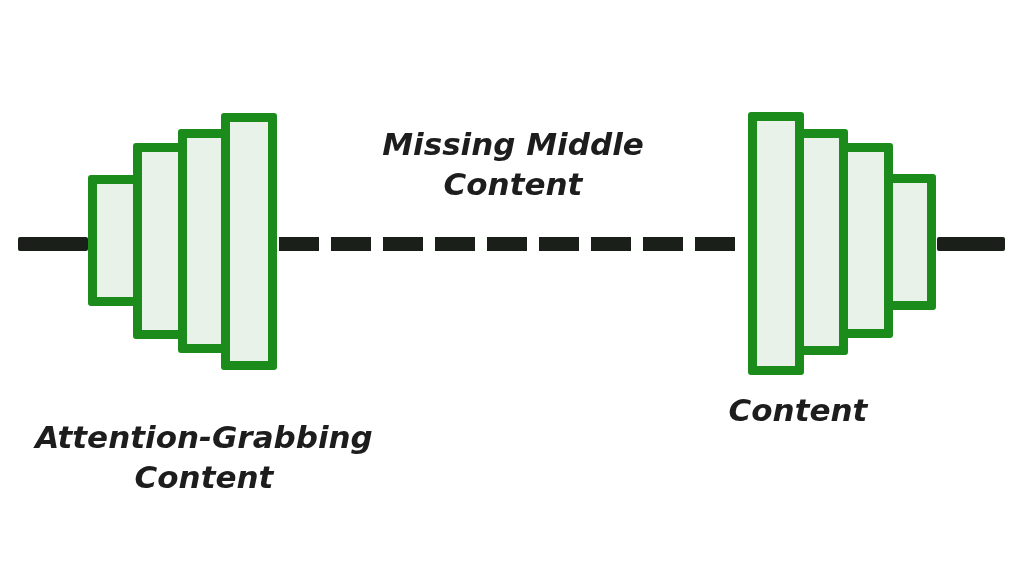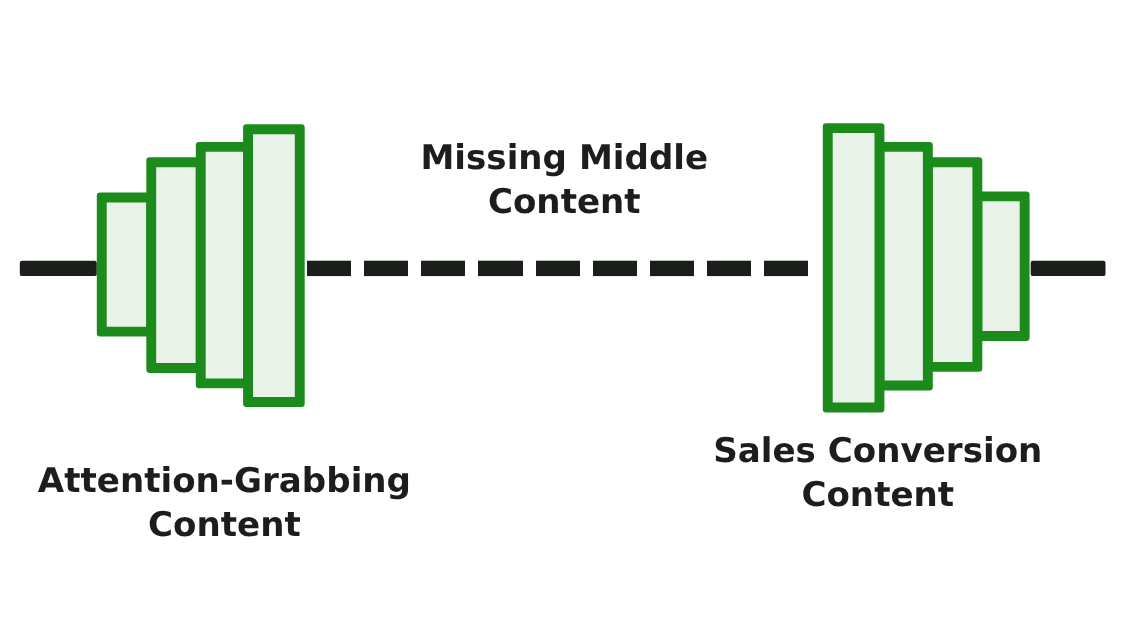--- a/index.html
+++ b/index.html
@@ -7,20 +7,21 @@
     padding: 0;
     background: #ffffff;
   }
   .canvas {
     position: relative;
     width: 1024px;
     height: 576px;
     overflow: hidden;
     background: var(--bg, #ffffff);
     font-family: "DejaVu Sans", sans-serif;
+    font-style: italic;
   }
 
   
   .bar {
     position: absolute;
     top: 237px;
     height: 14px;
     background: var(--bar, #1a1f1a);
     border-radius: 2px;
     z-index: 1;
@@ -98,17 +99,16 @@
 
   <div class="label label-center">
     <span>Missing Middle</span>
     <span>Content</span>
   </div>
   <div class="label label-left">
     <span>Attention-Grabbing</span>
     <span>Content</span>
   </div>
   <div class="label label-right">
-    <span>Sales Conversion</span>
     <span>Content</span>
   </div>
 
 </div>
 
 </body></html>

